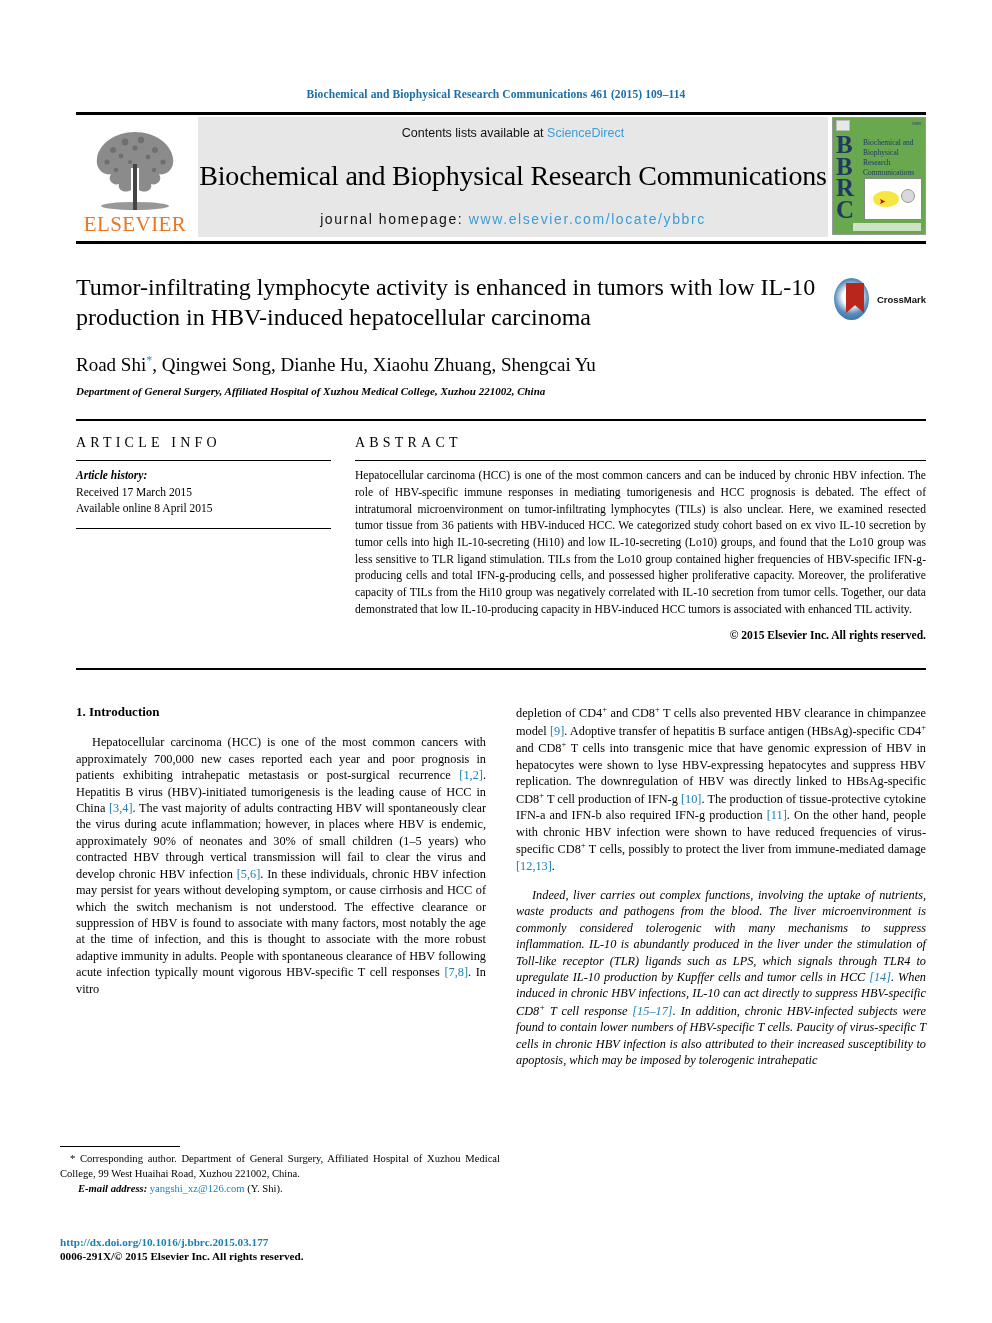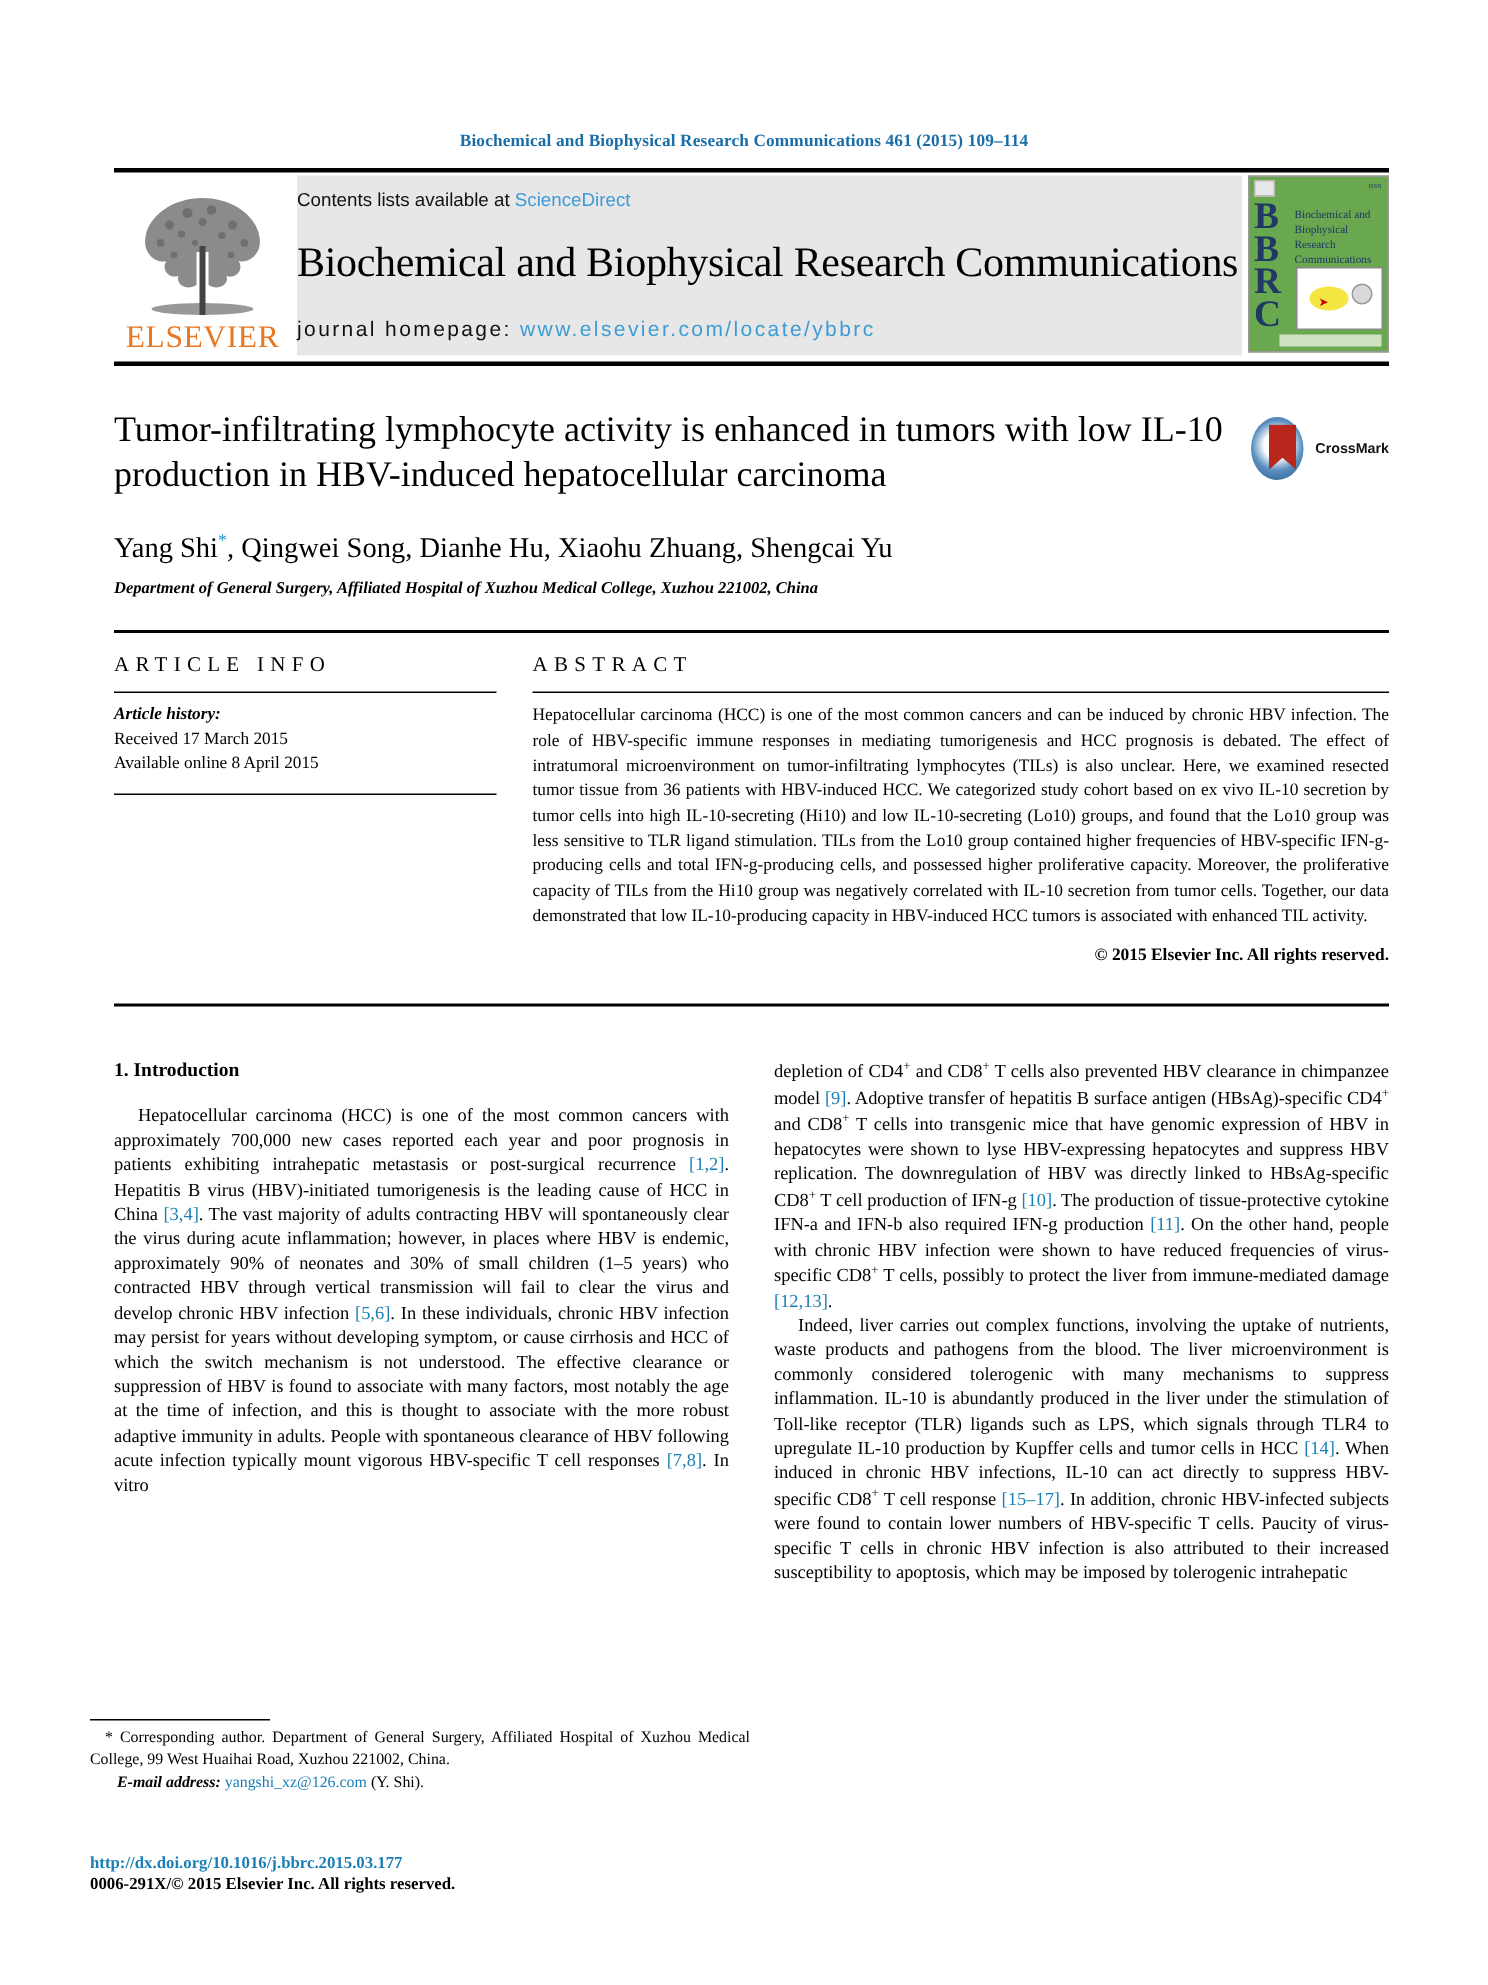--- a/index.html
+++ b/index.html
@@ -39,21 +39,21 @@
   }
   .tree { width: 100px; height: 90px; }
   .elsevier-word {
     font-family: "Liberation Serif", serif;
     color: #E87722; font-size: 21px; letter-spacing: .4px;
     line-height: 1; font-weight: 400;
   }
   .mast-center {
     flex: 1 1 auto; background: #e7e7e7;
     display: flex; flex-direction: column; justify-content: space-between;
-    align-items: flex-start; padding: 9px 0 10px 0; margin: 0 4px;
+    align-items: center; padding: 9px 0 10px 0; margin: 0 4px;
   }
   .contents-line { font-family: "Liberation Sans", sans-serif; font-size: 12.5px; color:#111; }
   .contents-line .sd { color:#3c9cd6; }
   .journal-title {
     font-family: "Liberation Serif", serif;
     font-size: 28px; color:#000; letter-spacing: -.2px; white-space: nowrap;
   }
   .homepage-line {
     font-family: "Liberation Sans", sans-serif; font-size: 14px; color:#111;
     letter-spacing: 1.6px;
@@ -132,21 +132,21 @@
   .body-cols {
     margin: 34px 50px 0 60px;
     display: flex; gap: 30px;
   }
   .bcol { flex: 1 1 0; }
   .sec-title { font-size: 13px; font-weight: 700; margin: 0 0 14px 0; }
   .para {
     font-size: 12.3px; line-height: 1.335; text-align: justify;
     text-indent: 16px; margin: 0;
   }
-  .para + .para { margin-top: 0; }
+  .para + .para { margin-top: 13px; font-style: italic; }
   .ref { color:#1a7fb5; }
   sup { font-size: 8.5px; }
 
   
   .foot {
     position: absolute; left: 60px; top: 1146px; width: 440px;
   }
   .foot-rule { border-top: 1px solid #000; width: 120px; margin-bottom: 5px; }
   .foot-note { font-size: 10.6px; line-height: 1.37; text-align: justify; text-indent: 10px; }
   .foot-email { font-size: 10.6px; margin-top: 2px; text-indent: 18px; }
@@ -216,21 +216,21 @@
         <div class="cover-foot"></div>
       </div>
 
     </div>
     <div class="rule-thick" style="margin-top:4px"></div>
   </div>
 
   <div class="title-area">
     <h1 class="paper-title">Tumor-infiltrating lymphocyte activity is enhanced in tumors with low IL-10 production in HBV-induced hepatocellular carcinoma</h1>
     <div class="authors">
-      <span>Yang Shi</span><span class="star">*</span><span>, Qingwei Song, Dianhe Hu, Xiaohu Zhuang, Shengcai Yu</span>
+      <span>Road Shi</span><span class="star">*</span><span>, Qingwei Song, Dianhe Hu, Xiaohu Zhuang, Shengcai Yu</span>
     </div>
     <div class="affil">Department of General Surgery, Affiliated Hospital of Xuzhou Medical College, Xuzhou 221002, China</div>
 
     <div class="crossmark">
       <div class="cm-badge">
         <div class="cm-book"></div>
       </div>
       <div class="cm-text">CrossMark</div>
     </div>
   </div>

